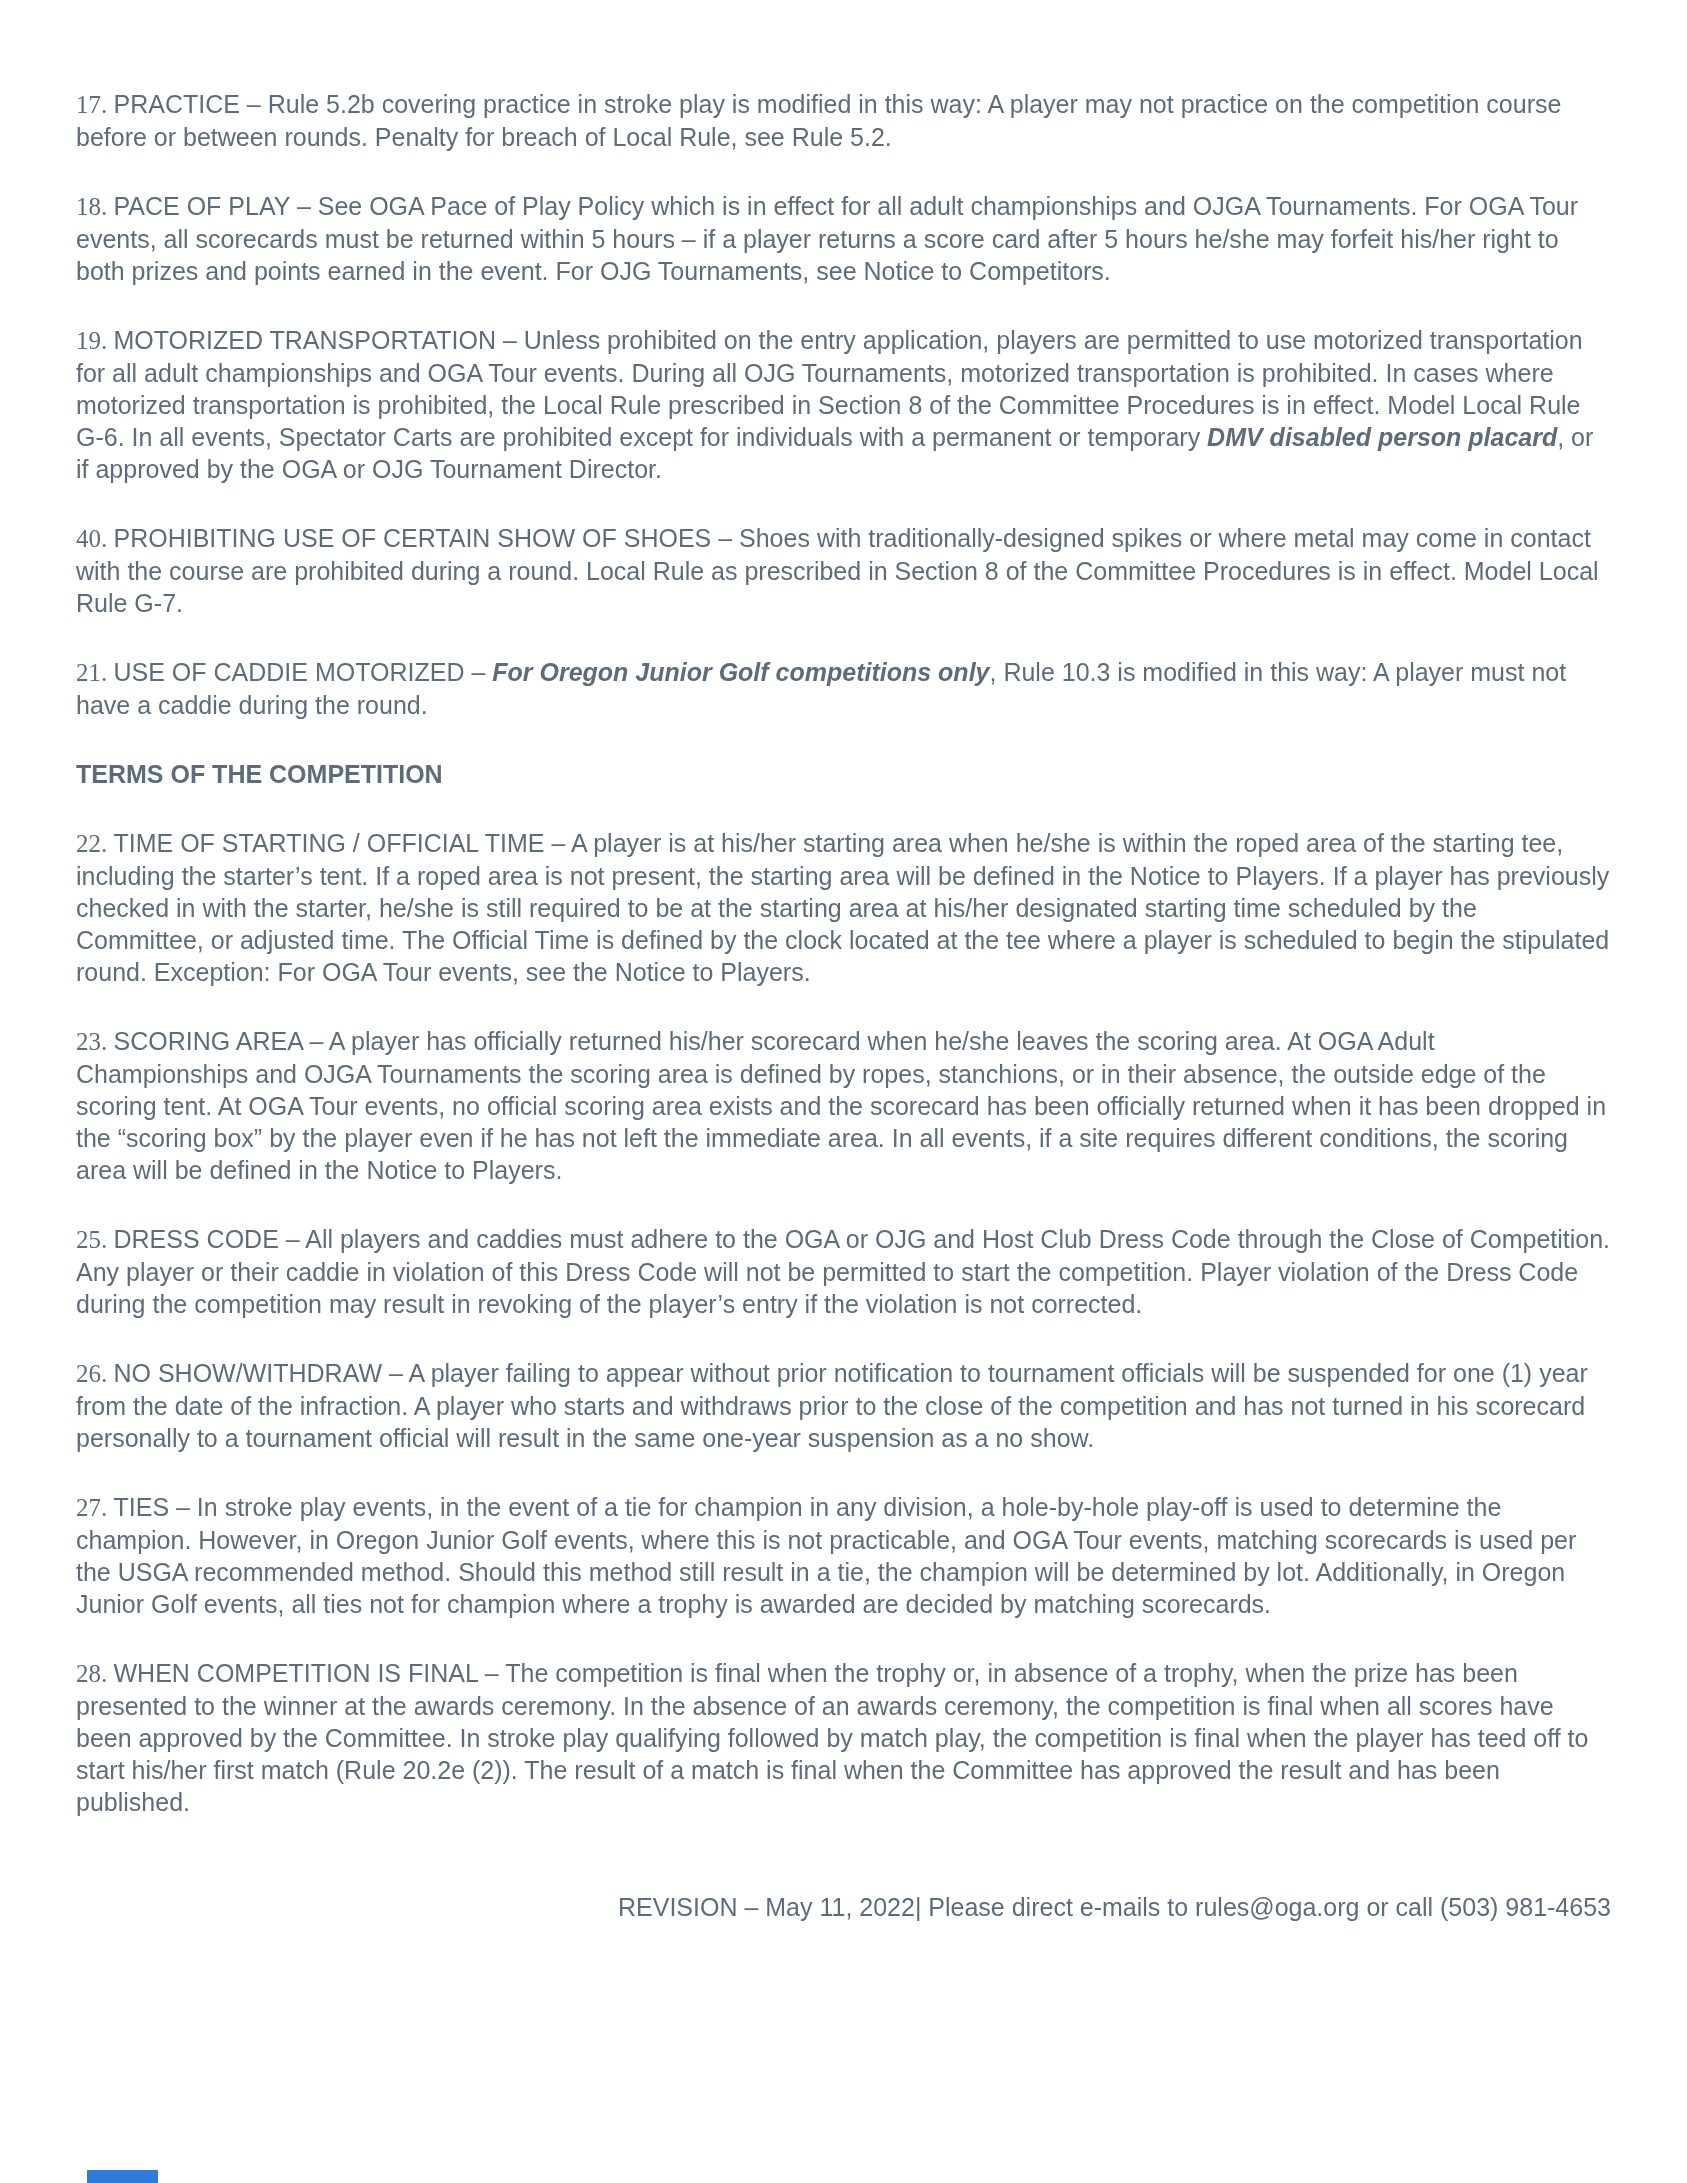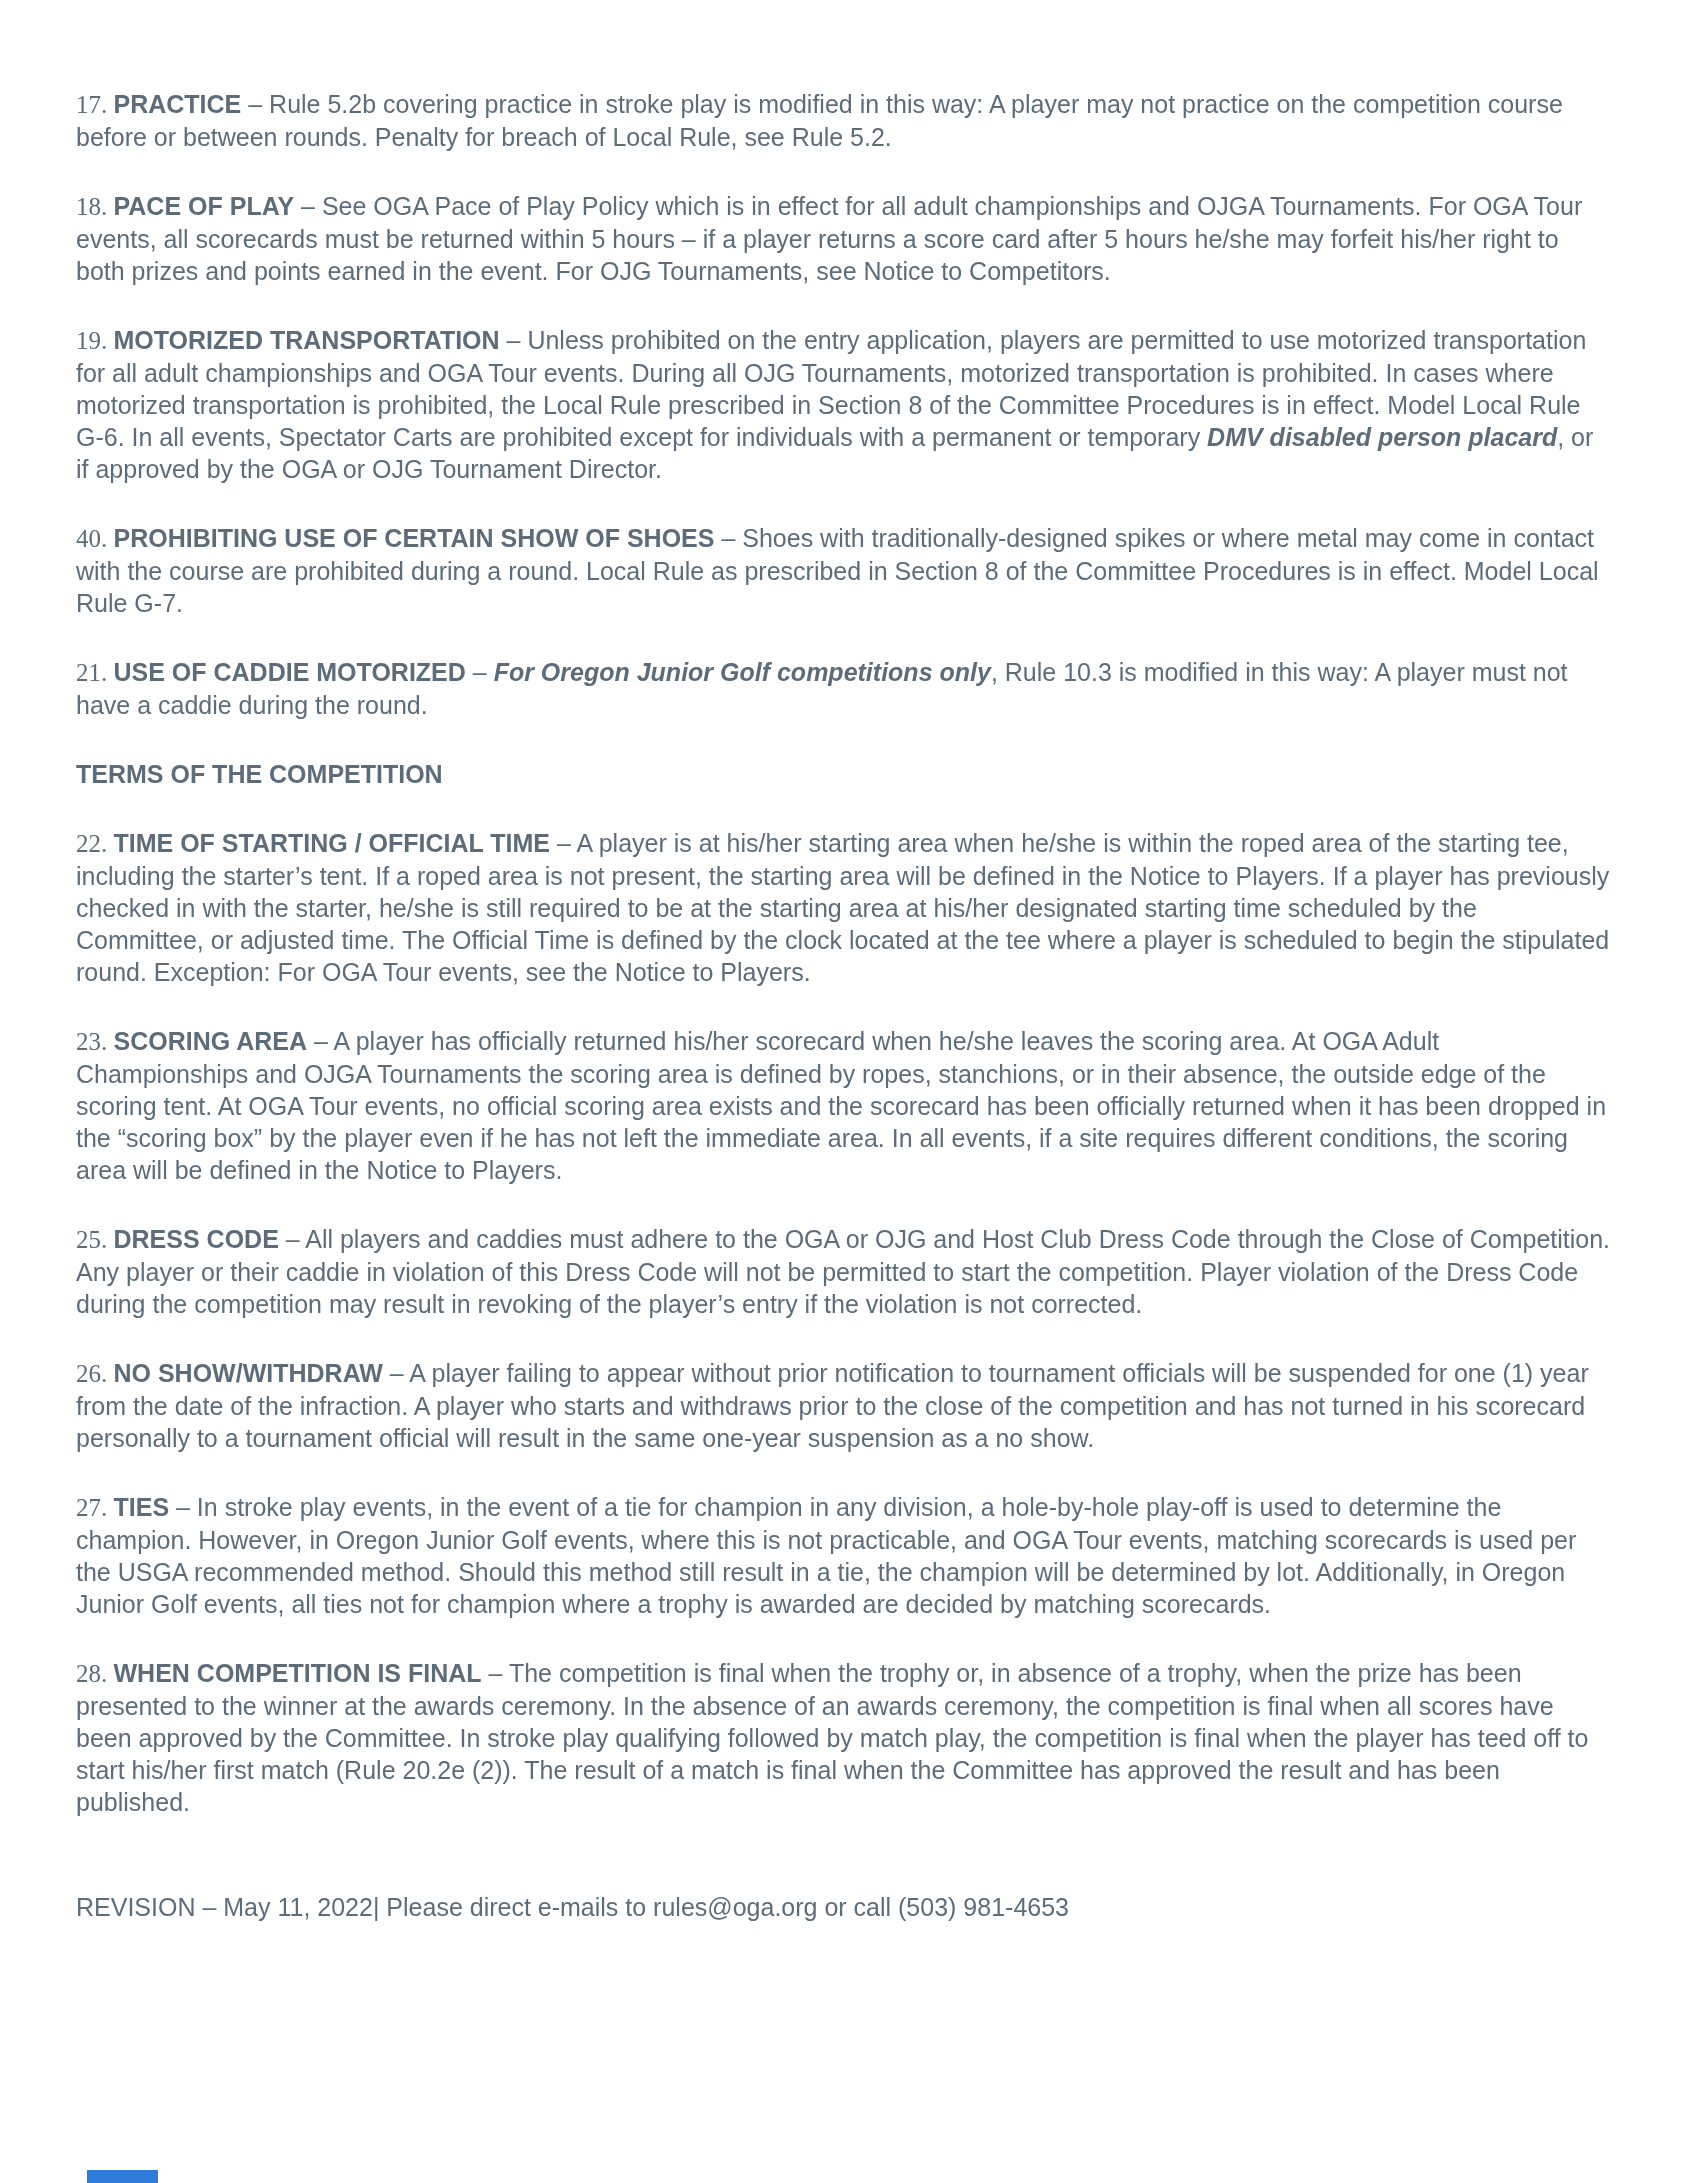--- a/index.html
+++ b/index.html
@@ -22,29 +22,29 @@
   }
   .content {
     padding: 88px 76px 0 76px;
     width: 1535px;
   }
   p.section {
     margin: 0 0 37px 0;
     text-align: left;
   }
   .num { font-weight: 400; font-family: Liberation Serif, serif; }
-  .title { font-weight: 700; text-align: right; }
+  .title { font-weight: 400; text-align: right; }
   .italic { font-style: italic; font-weight: bold; }
   .terms-heading {
     text-align: left;
     font-weight: 700;
     margin: 0 0 37px 0;
   }
   .footer {
-    text-align: left;
+    text-align: right;
     margin: 73px 0 0 0;
   }
   .bottom-bar {
     position: absolute;
     left: 87px;
     bottom: 0;
     width: 71px;
     height: 13.5px;
   }
 </style>

